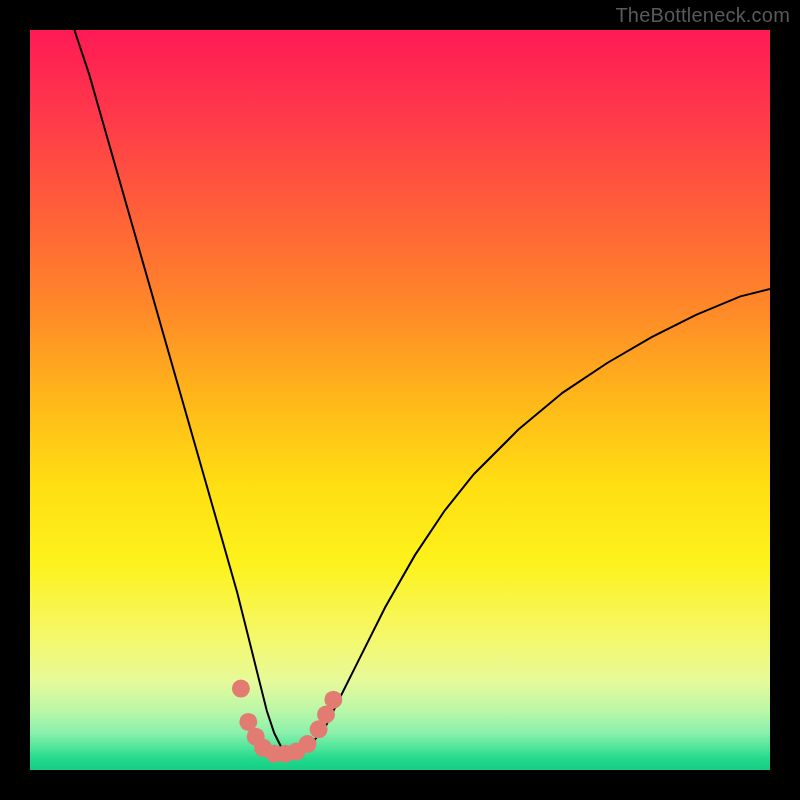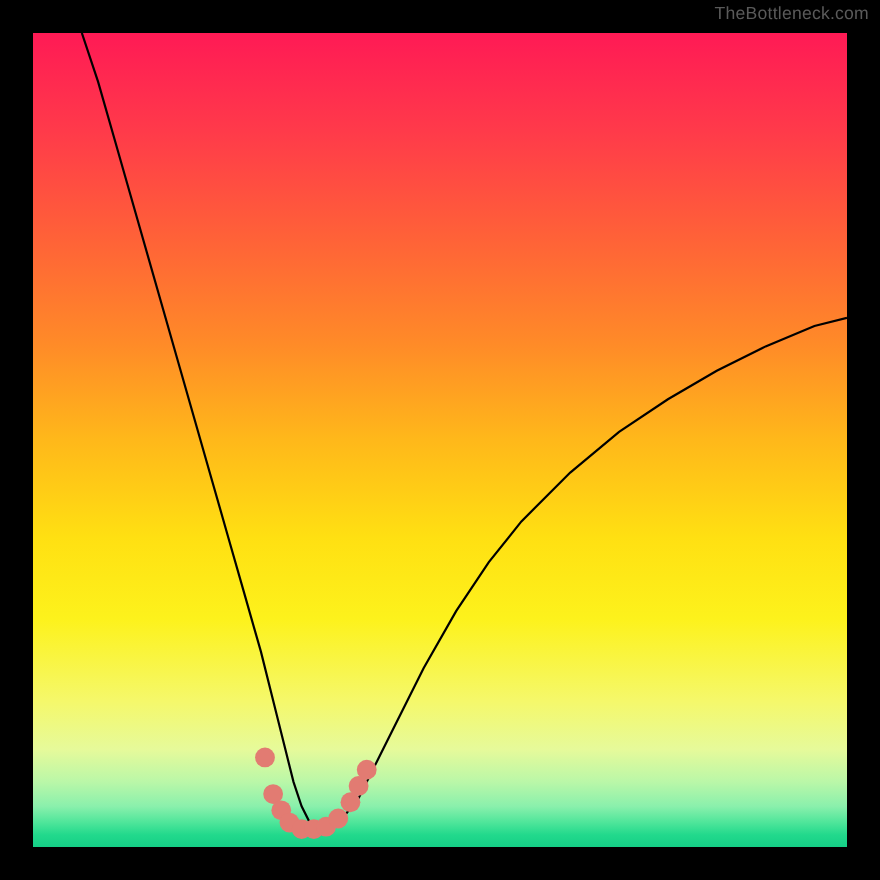--- a/index.html
+++ b/index.html
@@ -56,21 +56,21 @@
     top: 0;
     left: 0;
     width: 740px;
     height: 740px;
   }
   .watermark {
     position: absolute;
     top: 4px;
     right: 10px;
     color: #5a5a5a;
-    font-size: 16px;
+    font-size: 20px;
     font-weight: 500;
     letter-spacing: 0.2px;
   }
 </style>
 </head>
 <body>
 
 <div class="frame">
   <div class="plot-area">
     <div class="gradient"></div>

